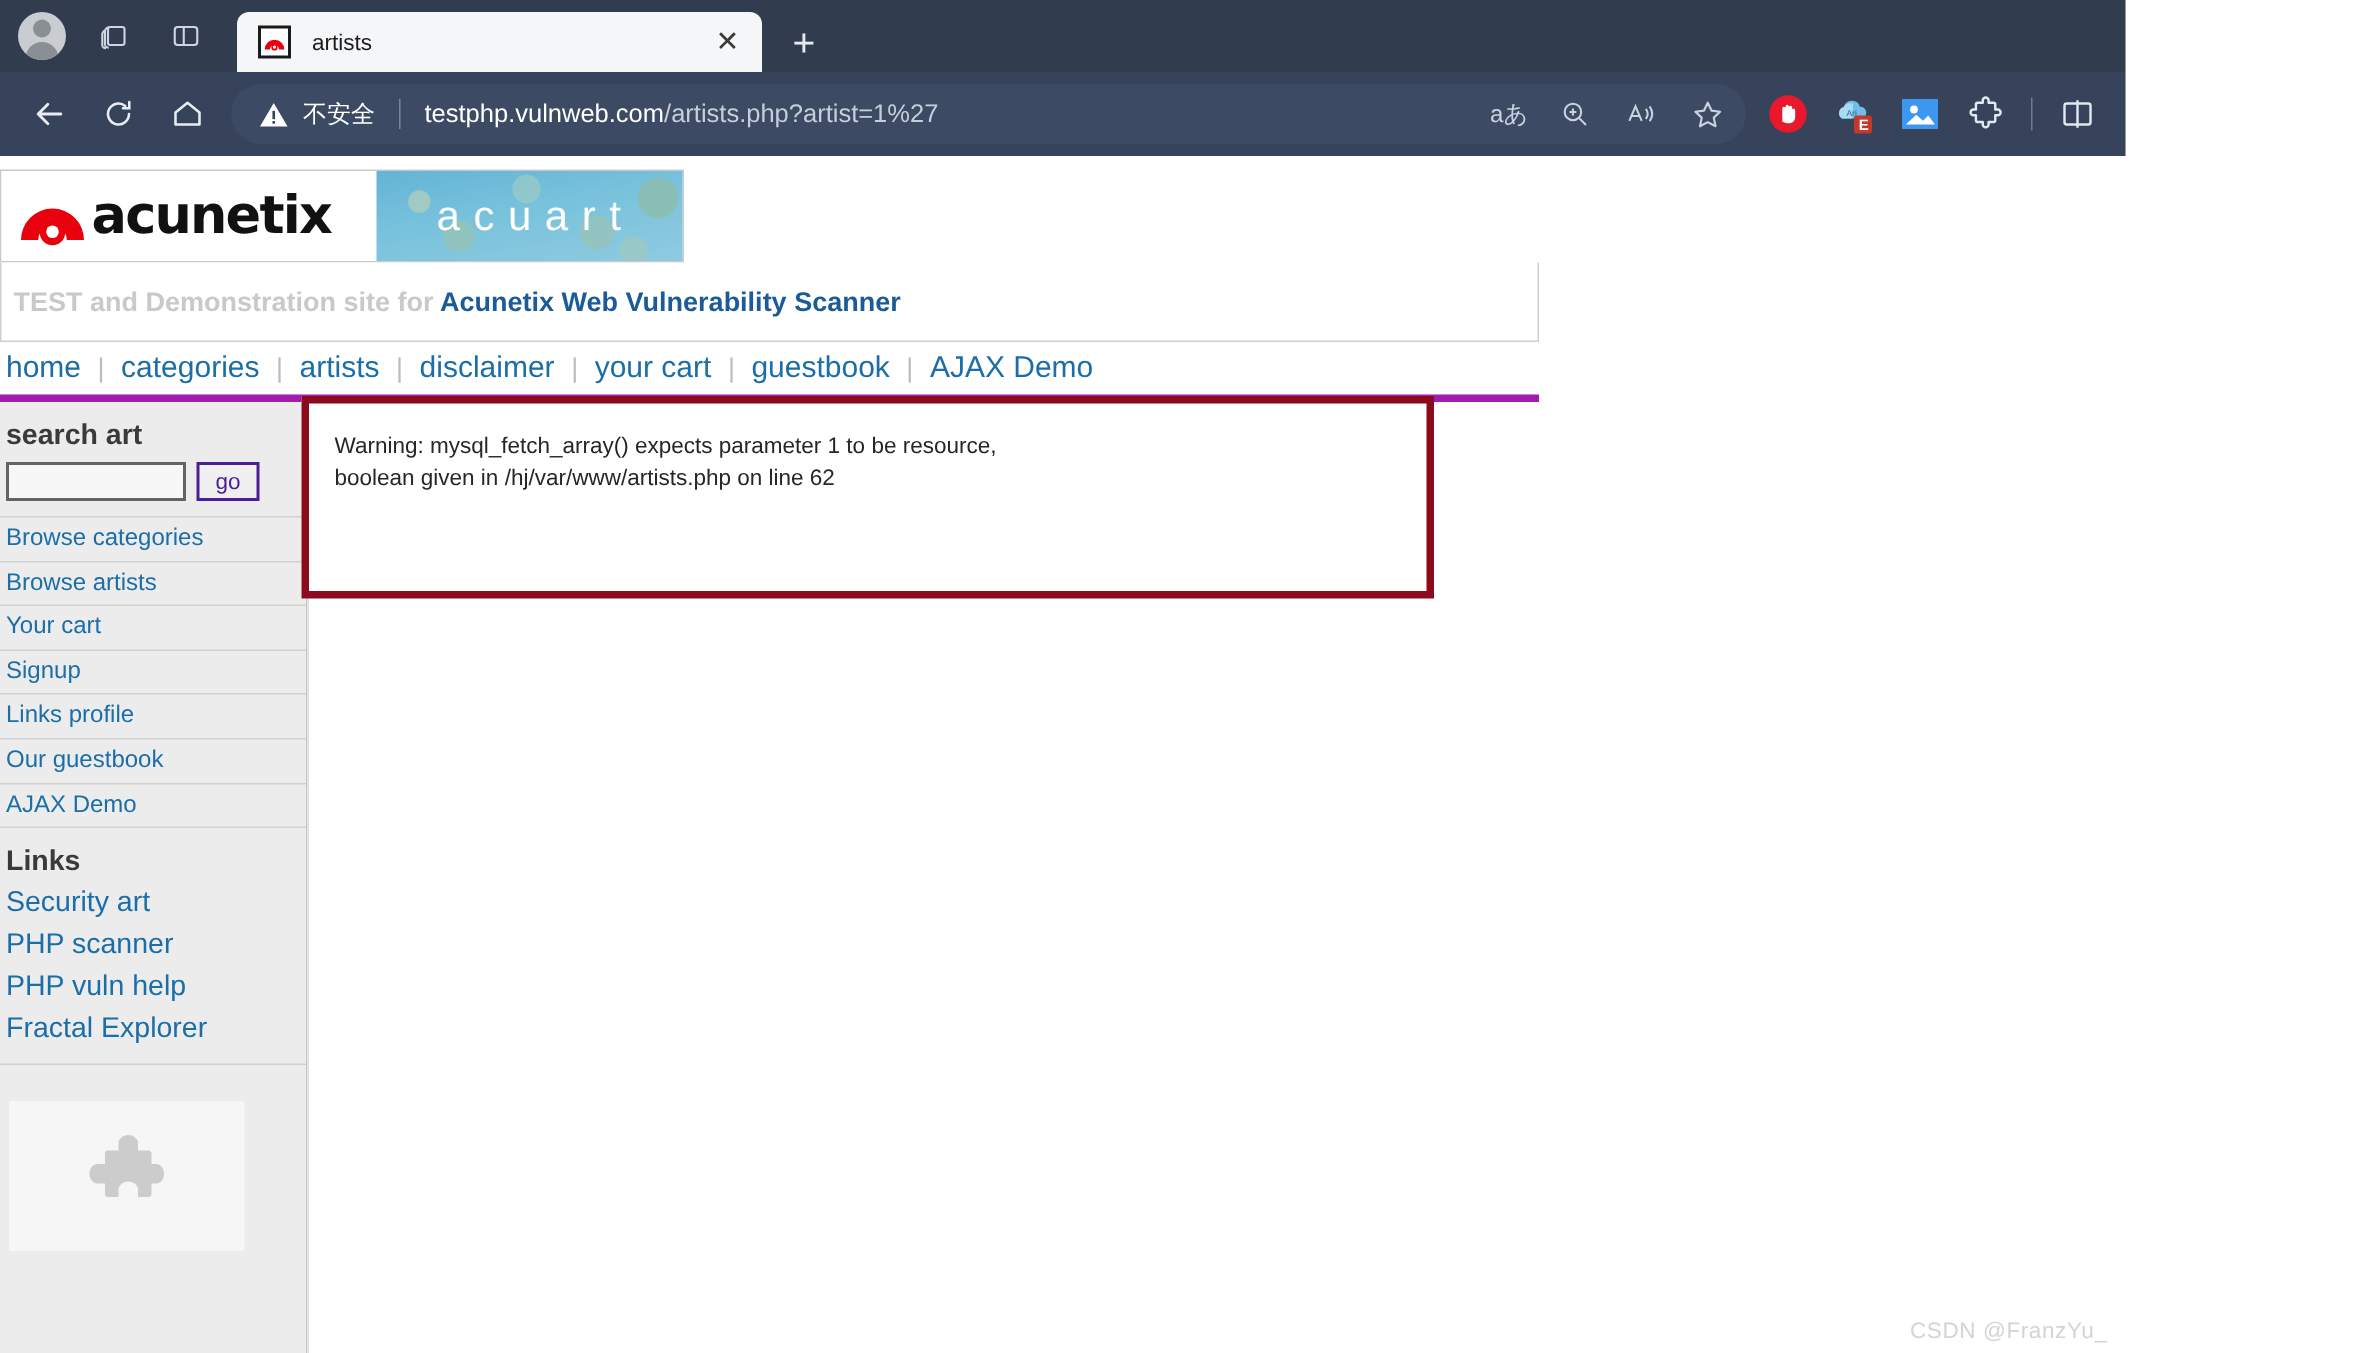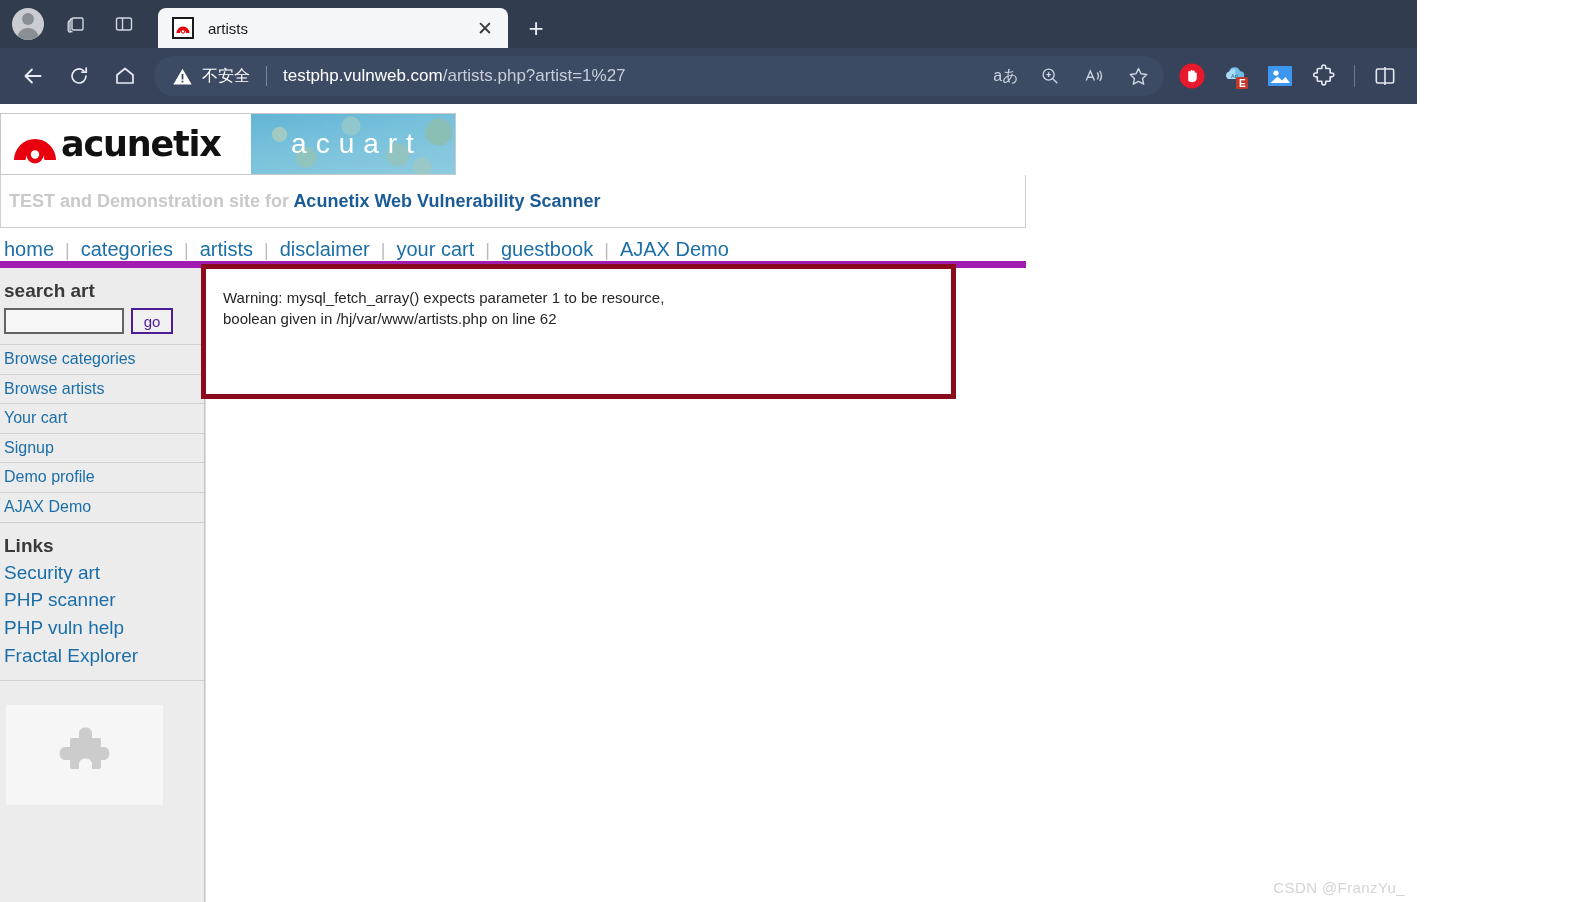--- a/index.html
+++ b/index.html
@@ -193,22 +193,22 @@
     font-size: 18px; font-weight: bold;
     color: #c9c9c9;
   }
   .tagline a {
     color: #1b5b96; text-decoration: none;
   }
 
   .topnav {
     width: 1026px;
     height: 40px;
-    display: flex; align-items: flex-end;
-    border-bottom: 7px solid #a21caf;
+    display: flex; align-items: center;
+    border-bottom: 5px solid #a21caf;
     padding-left: 2px;
   }
   .topnav a {
     color: #1b6ea8;
     font-size: 20px;
     text-decoration: none;
     padding: 0 11px;
   }
   .topnav a:first-child { padding-left: 2px; }
   .topnav .sep { color: #bcbcbc; font-size: 18px; }
@@ -489,21 +489,22 @@
         <div class="sb-title">search art</div>
         <div class="sb-search">
           <input class="sb-input" type="text" placeholder="" style="">
           <div class="sb-go">go</div>
         </div>
 
         <a class="sb-link" href="#">Browse categories</a>
         <a class="sb-link" href="#">Browse artists</a>
         <a class="sb-link" href="#">Your cart</a>
         <a class="sb-link" href="#">Signup</a>
-        <a class="sb-link" href="#">Demo profile</a>
+        <a class="sb-link" href="#">Links profile</a>
+        <a class="sb-link" href="#">Our guestbook</a>
         <a class="sb-link" href="#">AJAX Demo</a>
 
         <div class="sb-sec">Links</div>
         <a class="sb-plainlink" href="#">Security art</a>
         <a class="sb-plainlink" href="#">PHP scanner</a>
         <a class="sb-plainlink" href="#">PHP vuln help</a>
         <a class="sb-plainlink" href="#">Fractal Explorer</a>
         <div class="sb-rule"></div>
 
         <div class="plugin-box">

